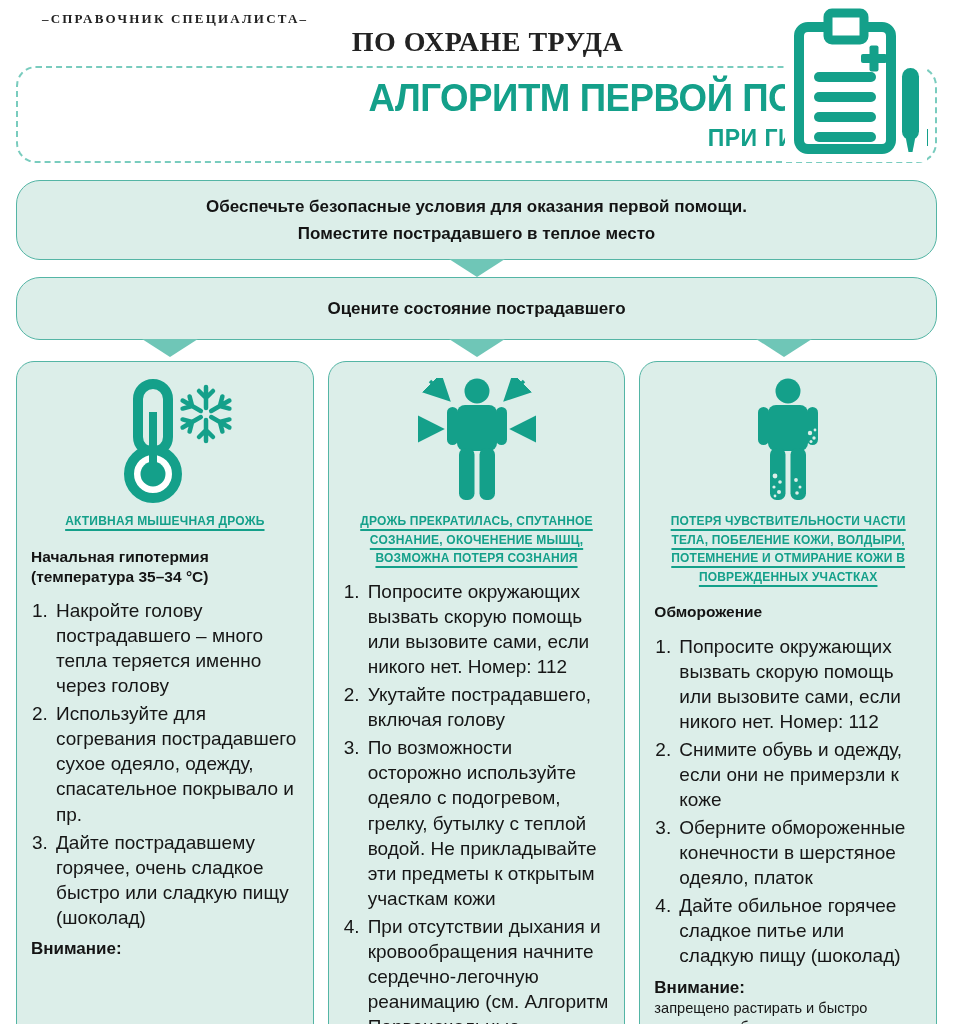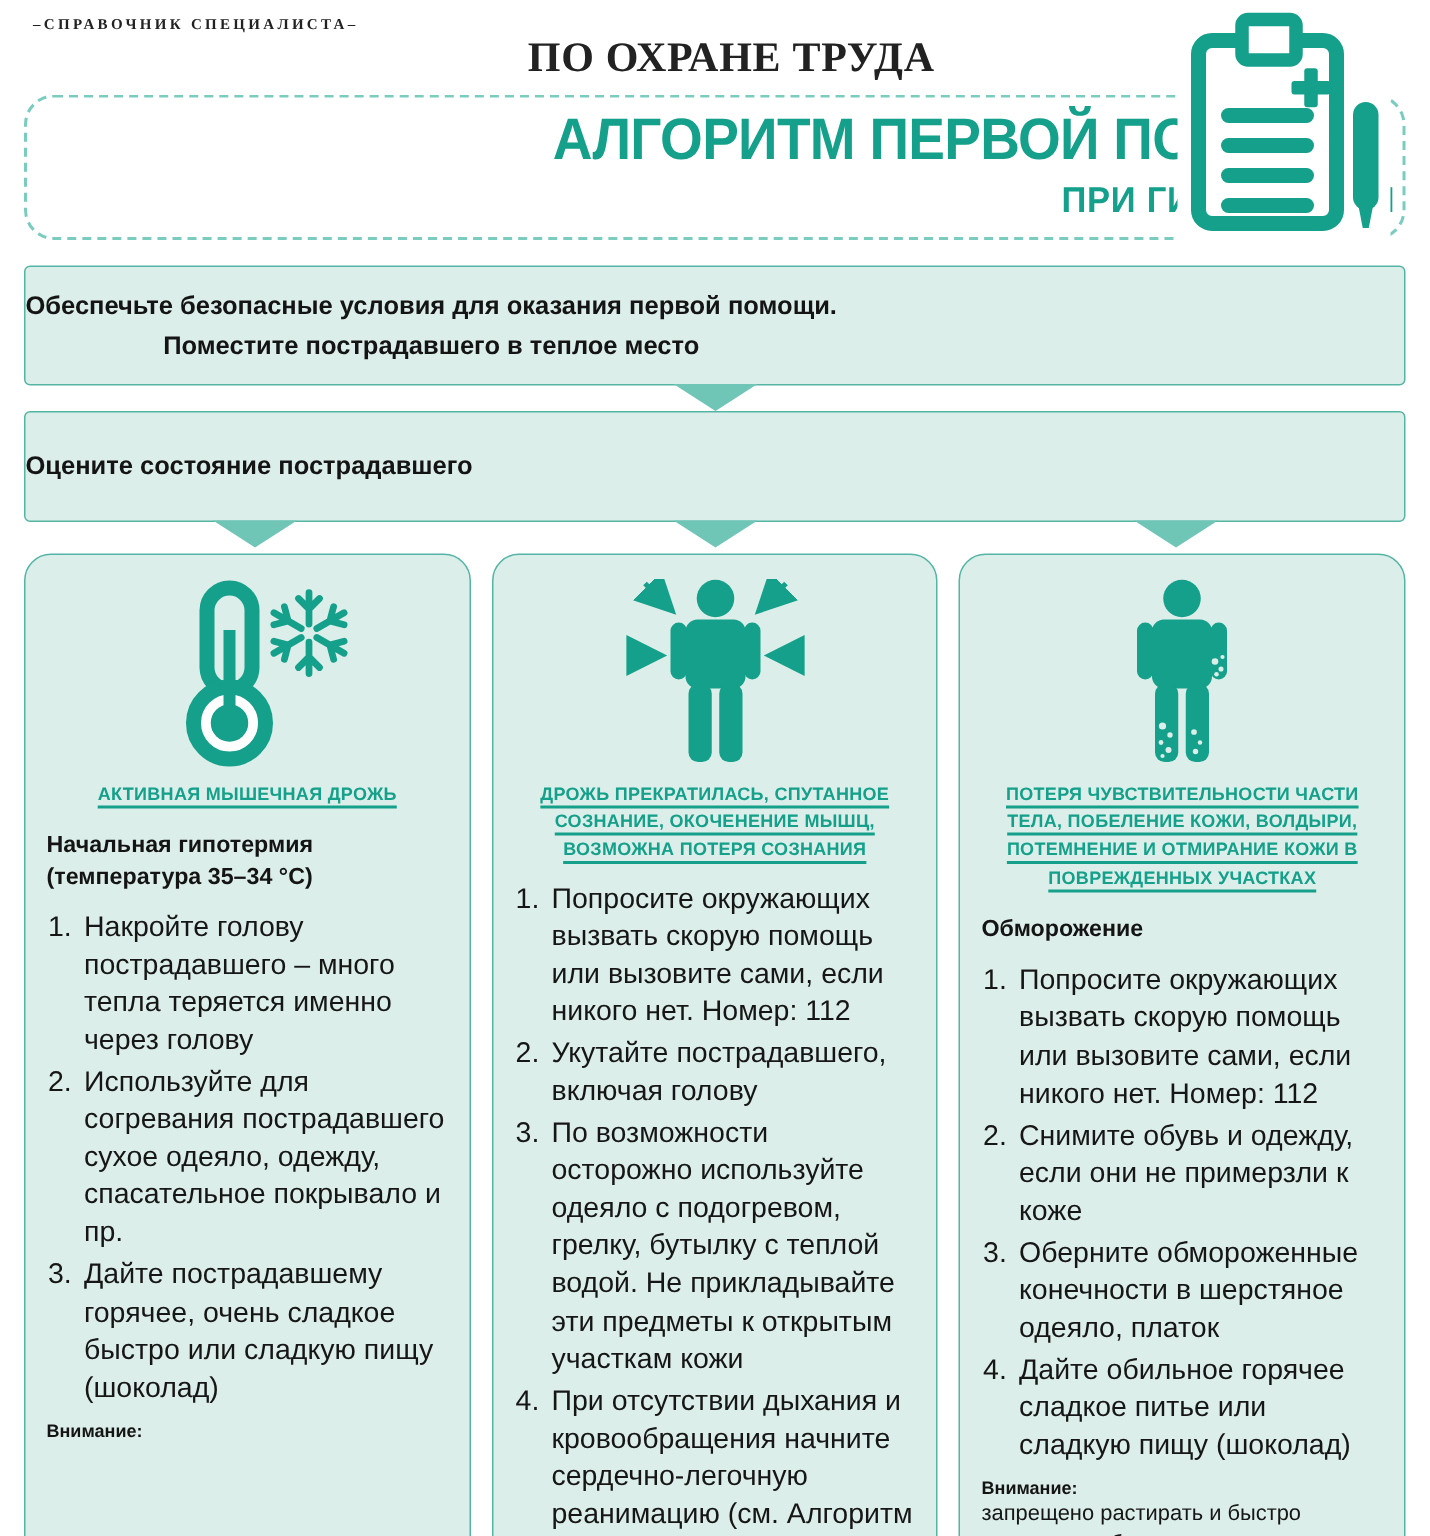--- a/index.html
+++ b/index.html
@@ -16,22 +16,23 @@
     width:953px;height:1024px;
     font-family:"Liberation Sans","DejaVu Sans",sans-serif;
     color:var(--ink);
     position:relative;
     overflow:hidden;
   }
   
   .brand{padding:12px 0 0 22px;line-height:1.05;}
   .brand-top{
     font-family:"Liberation Serif","DejaVu Serif",serif;
-    font-weight:bold;font-size:10px;letter-spacing:2.2px;color:#222;
+    font-weight:bold;font-size:13px;letter-spacing:2.2px;color:#222;
     white-space:nowrap;
+    margin-left:20px;
   }
   .brand-bottom{
     font-family:"Liberation Serif","DejaVu Serif",serif;
     font-weight:bold;font-size:28px;letter-spacing:0.5px;color:#222;
     margin-top:1px;
     text-align:center;
   }
   .title-box{
     margin:10px 16px 0;
     border:2px dashed var(--teal-dash);
@@ -54,26 +55,26 @@
   }
   .header-icon{
     position:absolute;top:6px;right:26px;width:142px;height:156px;
     background:#fff;
   }
   
   .step-box{
     margin:0 16px;
     background:var(--mint);
     border:1.5px solid var(--teal-border);
-    border-radius:4px;
-    display:flex;align-items:center;justify-content:flex-start;
+    border-radius:24px;
+    display:flex;align-items:center;justify-content:center;
     text-align:center;
   }
   .step-1{height:80px;margin-top:17px;}
-  .step-2{height:74px;}
+  .step-2{height:63px;}
   .step-text{
     font-size:17px;font-weight:bold;line-height:1.6;
     white-space:pre-line;color:#141414;
   }
   .arrow-row{display:flex;height:17px;position:relative;z-index:2;}
   .arrow-row.single{justify-content:center;}
   .arrow-row.triple{margin:0 16px;}
   .arrow-cell{flex:1;display:flex;justify-content:center;}
   .tri{
     width:0;height:0;margin-top:-1px;
@@ -118,21 +119,21 @@
     counter-increment:n;
     position:relative;
     padding-left:25px;
     font-size:19px;line-height:1.32;
     margin-bottom:3px;color:#161616;
   }
   ol.instructions li::before{
     content:counter(n) ".";
     position:absolute;left:1px;top:0;
   }
-  .warn-label{font-size:12px;font-weight:bold;margin-top:9px;color:#141414;}
+  .warn-label{font-size:17px;font-weight:bold;margin-top:9px;color:#141414;}
   .warn-text{font-size:14.6px;line-height:1.32;margin-top:1px;color:#161616;}
   svg .st{stroke:var(--teal);}
   svg .ft{fill:var(--teal);}
 </style>
 </head>
 <body>
 
 <div class="brand">
   <div class="brand-top">–СПРАВОЧНИК СПЕЦИАЛИСТА–</div>
   <div class="brand-bottom">ПО ОХРАНЕ ТРУДА</div>

